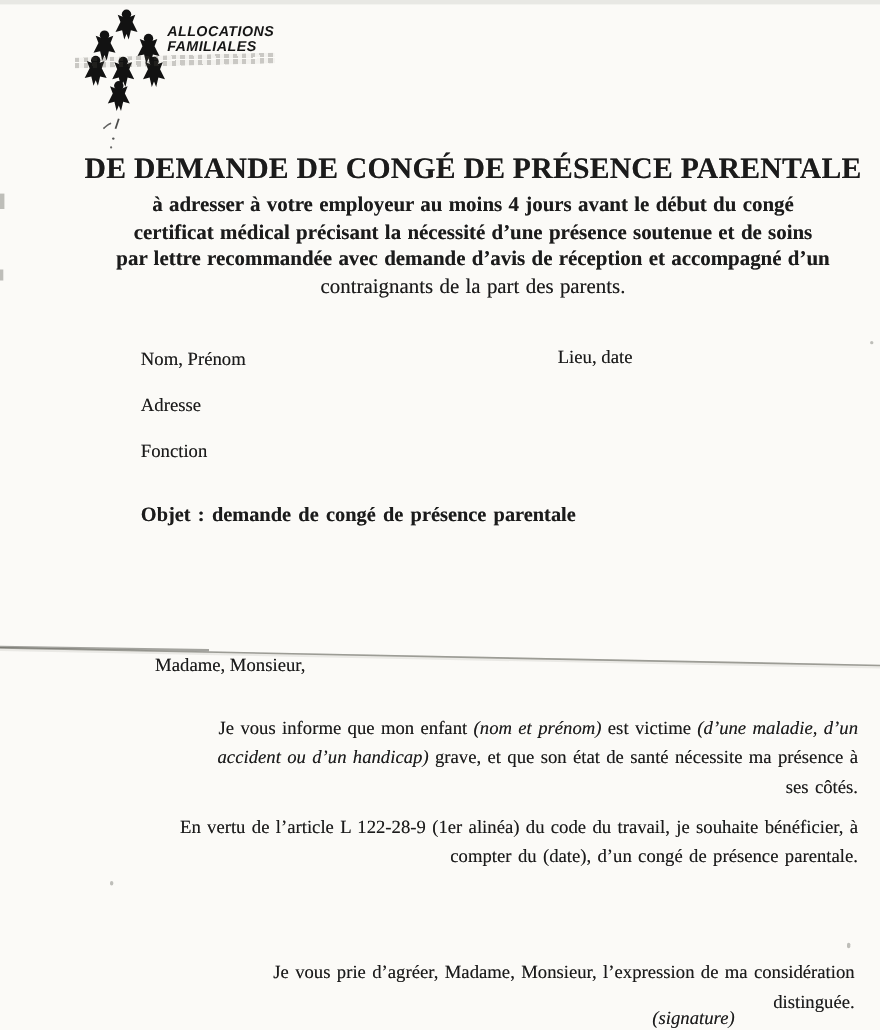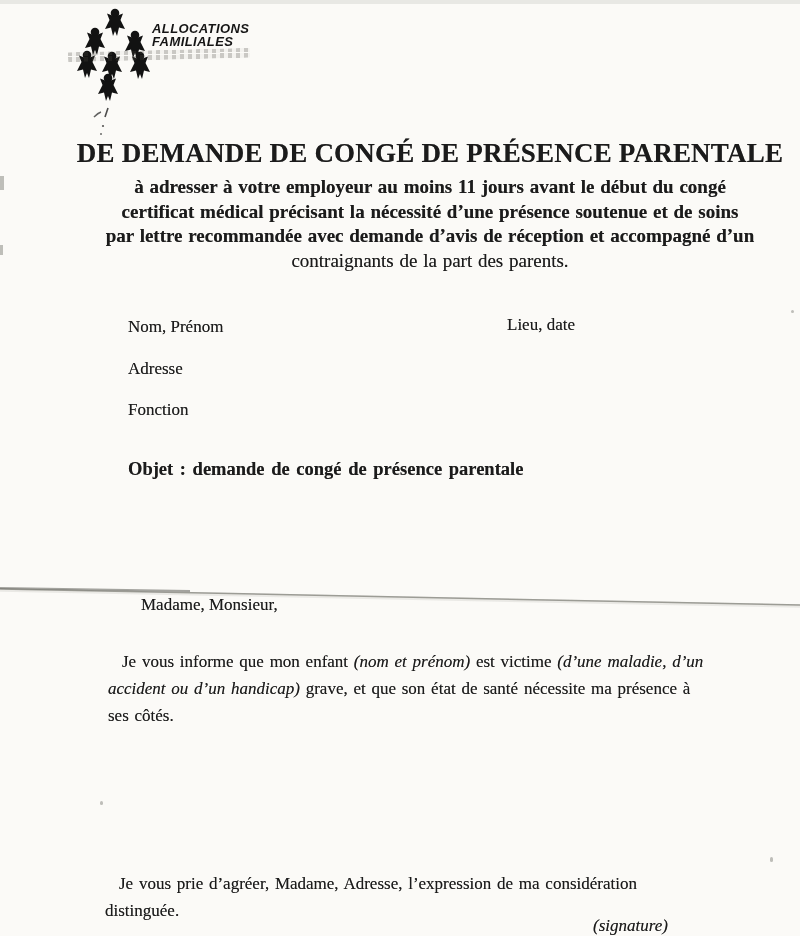--- a/index.html
+++ b/index.html
@@ -42,21 +42,21 @@
   .f-addr { left:128px; top:355px; }
   .f-func { left:128px; top:396px; }
   .f-place { left:507px; top:311px; }
 
   .objet { left:128px; top:455px; font-weight:bold; font-size:18.5px; word-spacing:2px; }
 
   
   .crease { left:0; top:576px; width:800px; height:36px; }
 
   
-  .bodytxt { font-size:17px; line-height:27px; white-space:pre-line; width:672px; word-spacing:1.5px; }
+  .bodytxt { font-size:17px; line-height:27px; white-space:pre-line; width:672px; word-spacing:1.5px;text-align:right; }
   .salut { left:141px; top:591px; font-size:17px; }
   .p1 { left:108px; top:627px; text-indent:14px; }
   .p2 { left:108px; top:717px; text-indent:14px; }
   .p3 { left:105px; top:789px; text-indent:14px; }
   .p4 { left:105px; top:849px; text-indent:14px; }
   .it { font-style:italic; }
   .sig { left:593px; top:912px; font-size:17px; font-style:italic; }
 
   
   .speck { background:#8d8d86; opacity:0.55; }
@@ -96,21 +96,21 @@
   <svg class="abs pen-mark" viewBox="0 0 32 38" xmlns="http://www.w3.org/2000/svg">
     <path d="M18,4 L15,13" stroke="#2d2d2d" stroke-width="1.6" fill="none" opacity="0.85"></path>
     <path d="M4,13 q4,-4 7,-5" stroke="#2d2d2d" stroke-width="1.5" fill="none" opacity="0.75"></path>
     <circle cx="13" cy="22" r="1.1" fill="#2d2d2d" opacity="0.8"></circle>
     <circle cx="11" cy="30" r="1.0" fill="#2d2d2d" opacity="0.7"></circle>
   </svg>
 
   <div class="abs title2 ink">DE DEMANDE DE CONGÉ DE PRÉSENCE PARENTALE</div>
 
   <div class="abs intro ink">
-    <div>à adresser à votre employeur au moins 11 jours avant le début du congé</div>
+    <div>à adresser à votre employeur au moins 4 jours avant le début du congé</div>
     <div>certificat médical précisant la nécessité d’une présence soutenue et de soins</div>
     <div>par lettre recommandée avec demande d’avis de réception et accompagné d’un</div>
     <div class="light">contraignants de la part des parents.</div>
   </div>
 
   <div class="abs field f-name ink">Nom, Prénom</div>
   <div class="abs field f-place ink">Lieu, date</div>
   <div class="abs field f-addr ink">Adresse</div>
   <div class="abs field f-func ink">Fonction</div>
 
@@ -121,23 +121,25 @@
     <line x1="0" y1="9" x2="800" y2="25" stroke="#8f8f88" stroke-width="1.5" opacity="0.85"></line>
     <line x1="0" y1="8" x2="190" y2="11" stroke="#5d5d57" stroke-width="2" opacity="0.55"></line>
   </svg>
 
   <div class="abs salut ink">Madame, Monsieur,</div>
 
   <p class="abs bodytxt p1 ink"><span>Je vous informe que mon enfant </span><span class="it">(nom et prénom)</span><span> est victime </span><span class="it">(d’une maladie, d’un
 accident ou d’un handicap)</span><span> grave, et que son état de santé nécessite ma présence à
 ses côtés.</span></p>
 
+  <p class="abs bodytxt p2 ink">En vertu de l’article L 122-28-9 (1er alinéa) du code du travail, je souhaite bénéficier, à
+compter du (date), d’un congé de présence parentale.</p>
 
 
-  <p class="abs bodytxt p4 ink">Je vous prie d’agréer, Madame, Adresse, l’expression de ma considération
+  <p class="abs bodytxt p4 ink">Je vous prie d’agréer, Madame, Monsieur, l’expression de ma considération
 distinguée.</p>
 
   <div class="abs sig ink">(signature)</div>
 
   <div class="abs speck sp1"></div>
   <div class="abs speck sp2"></div>
   <div class="abs speck sp3"></div>
   <div class="abs speck sp4"></div>
   <div class="abs speck sp5"></div>
 

